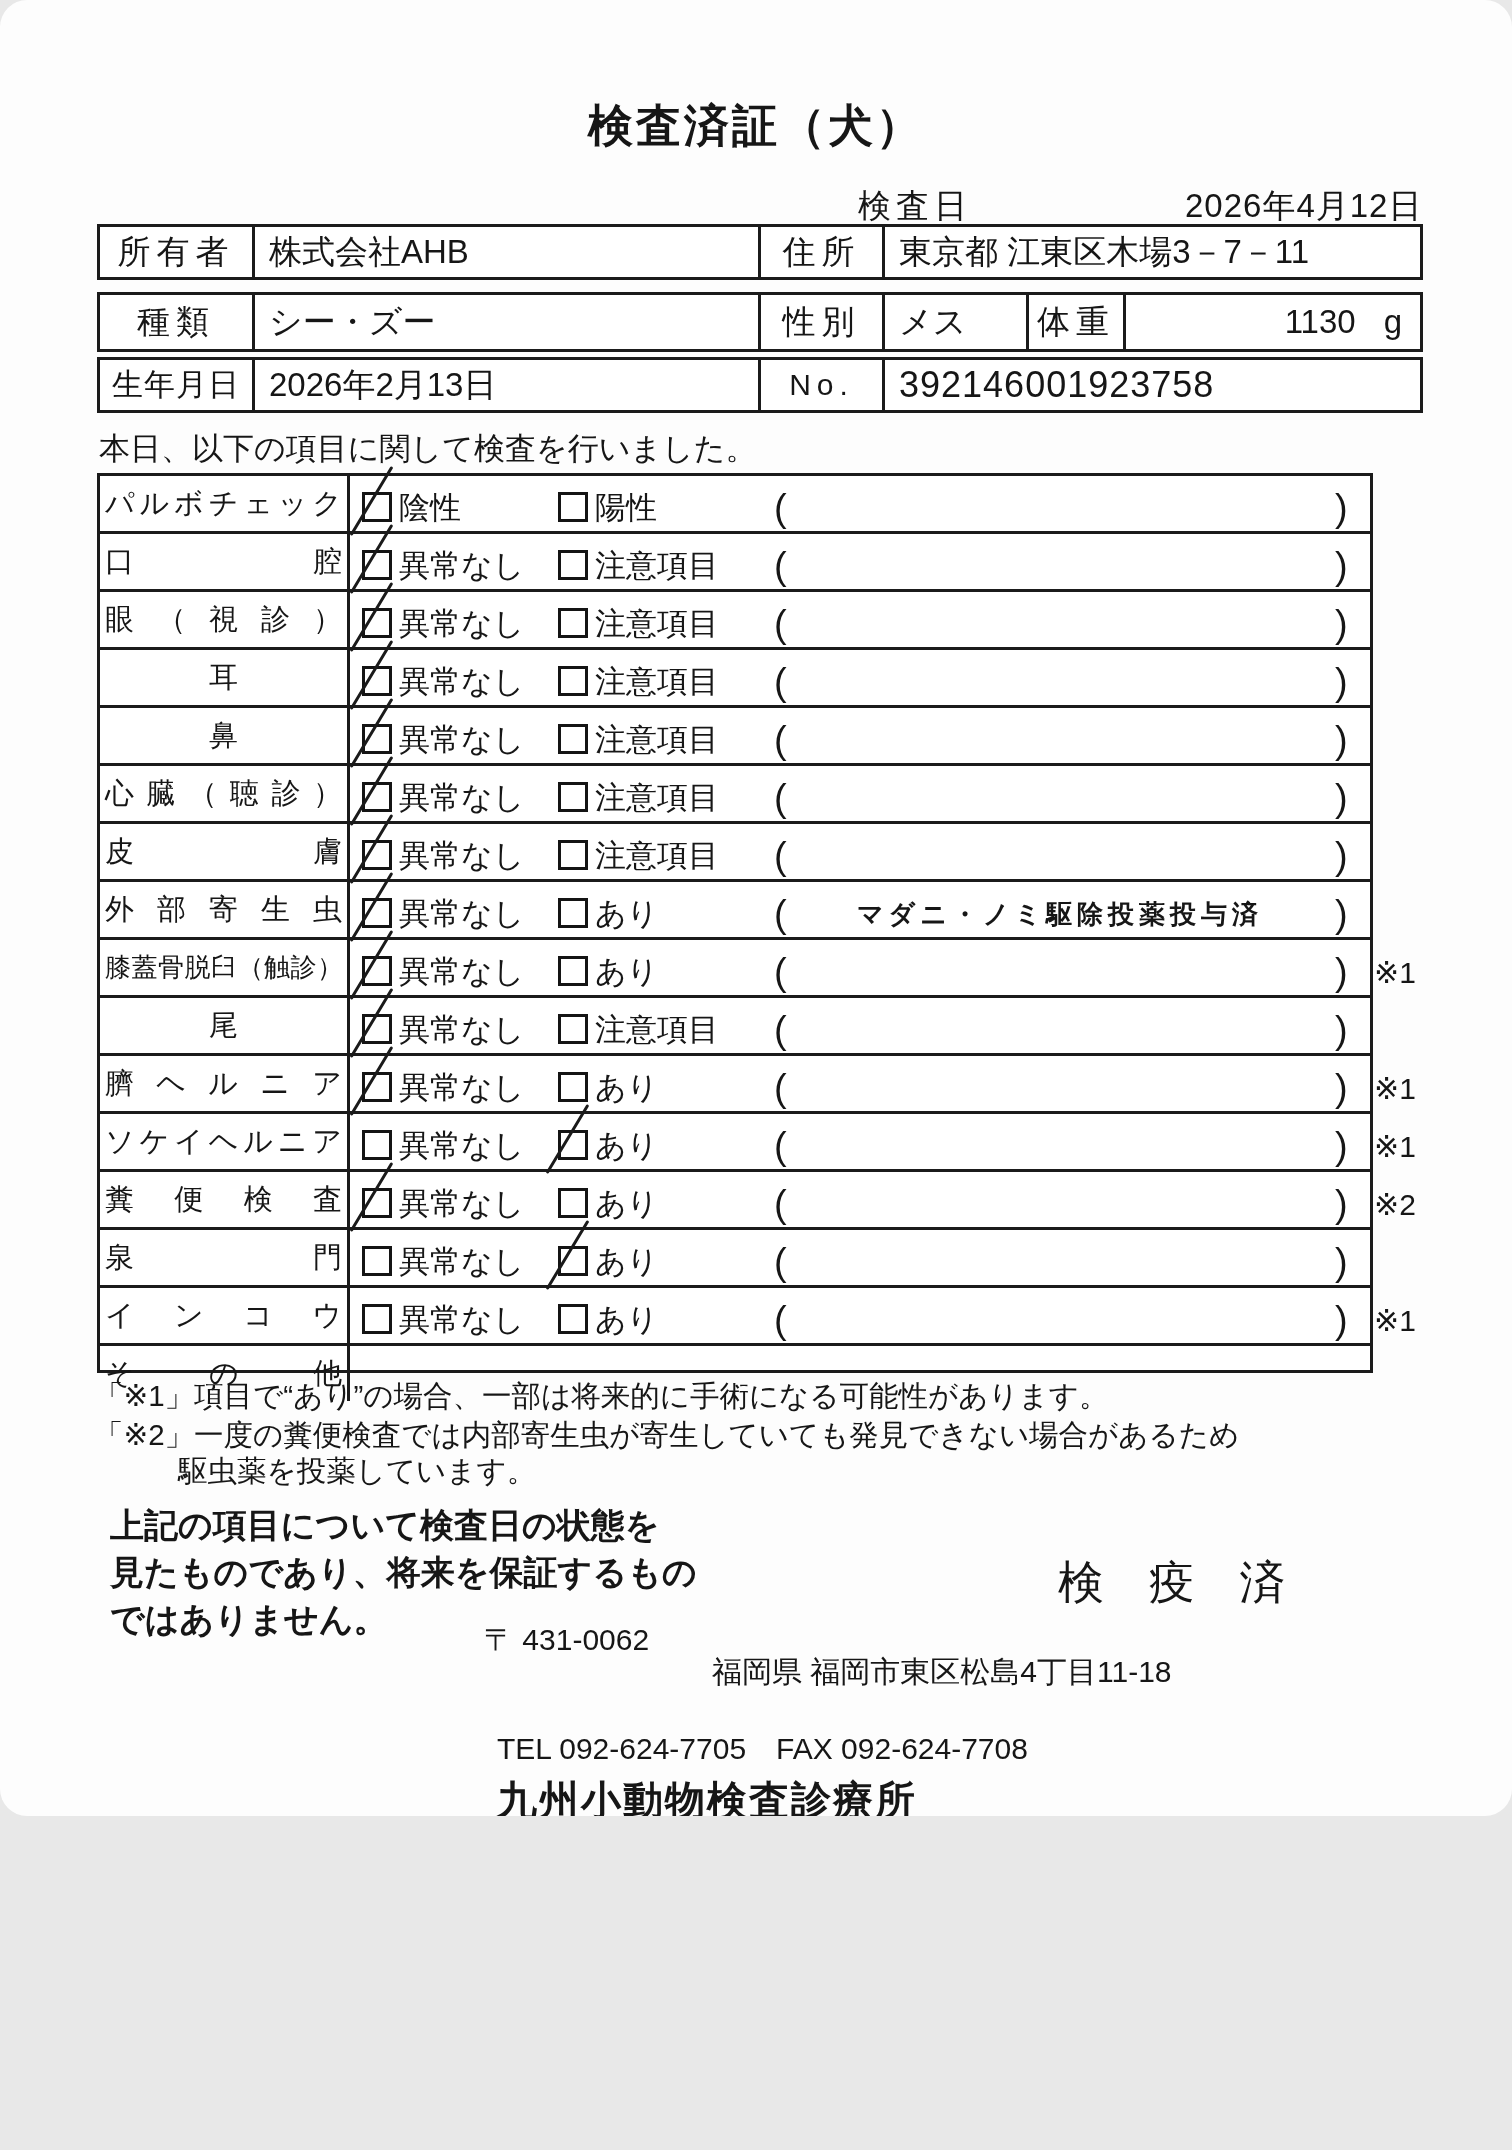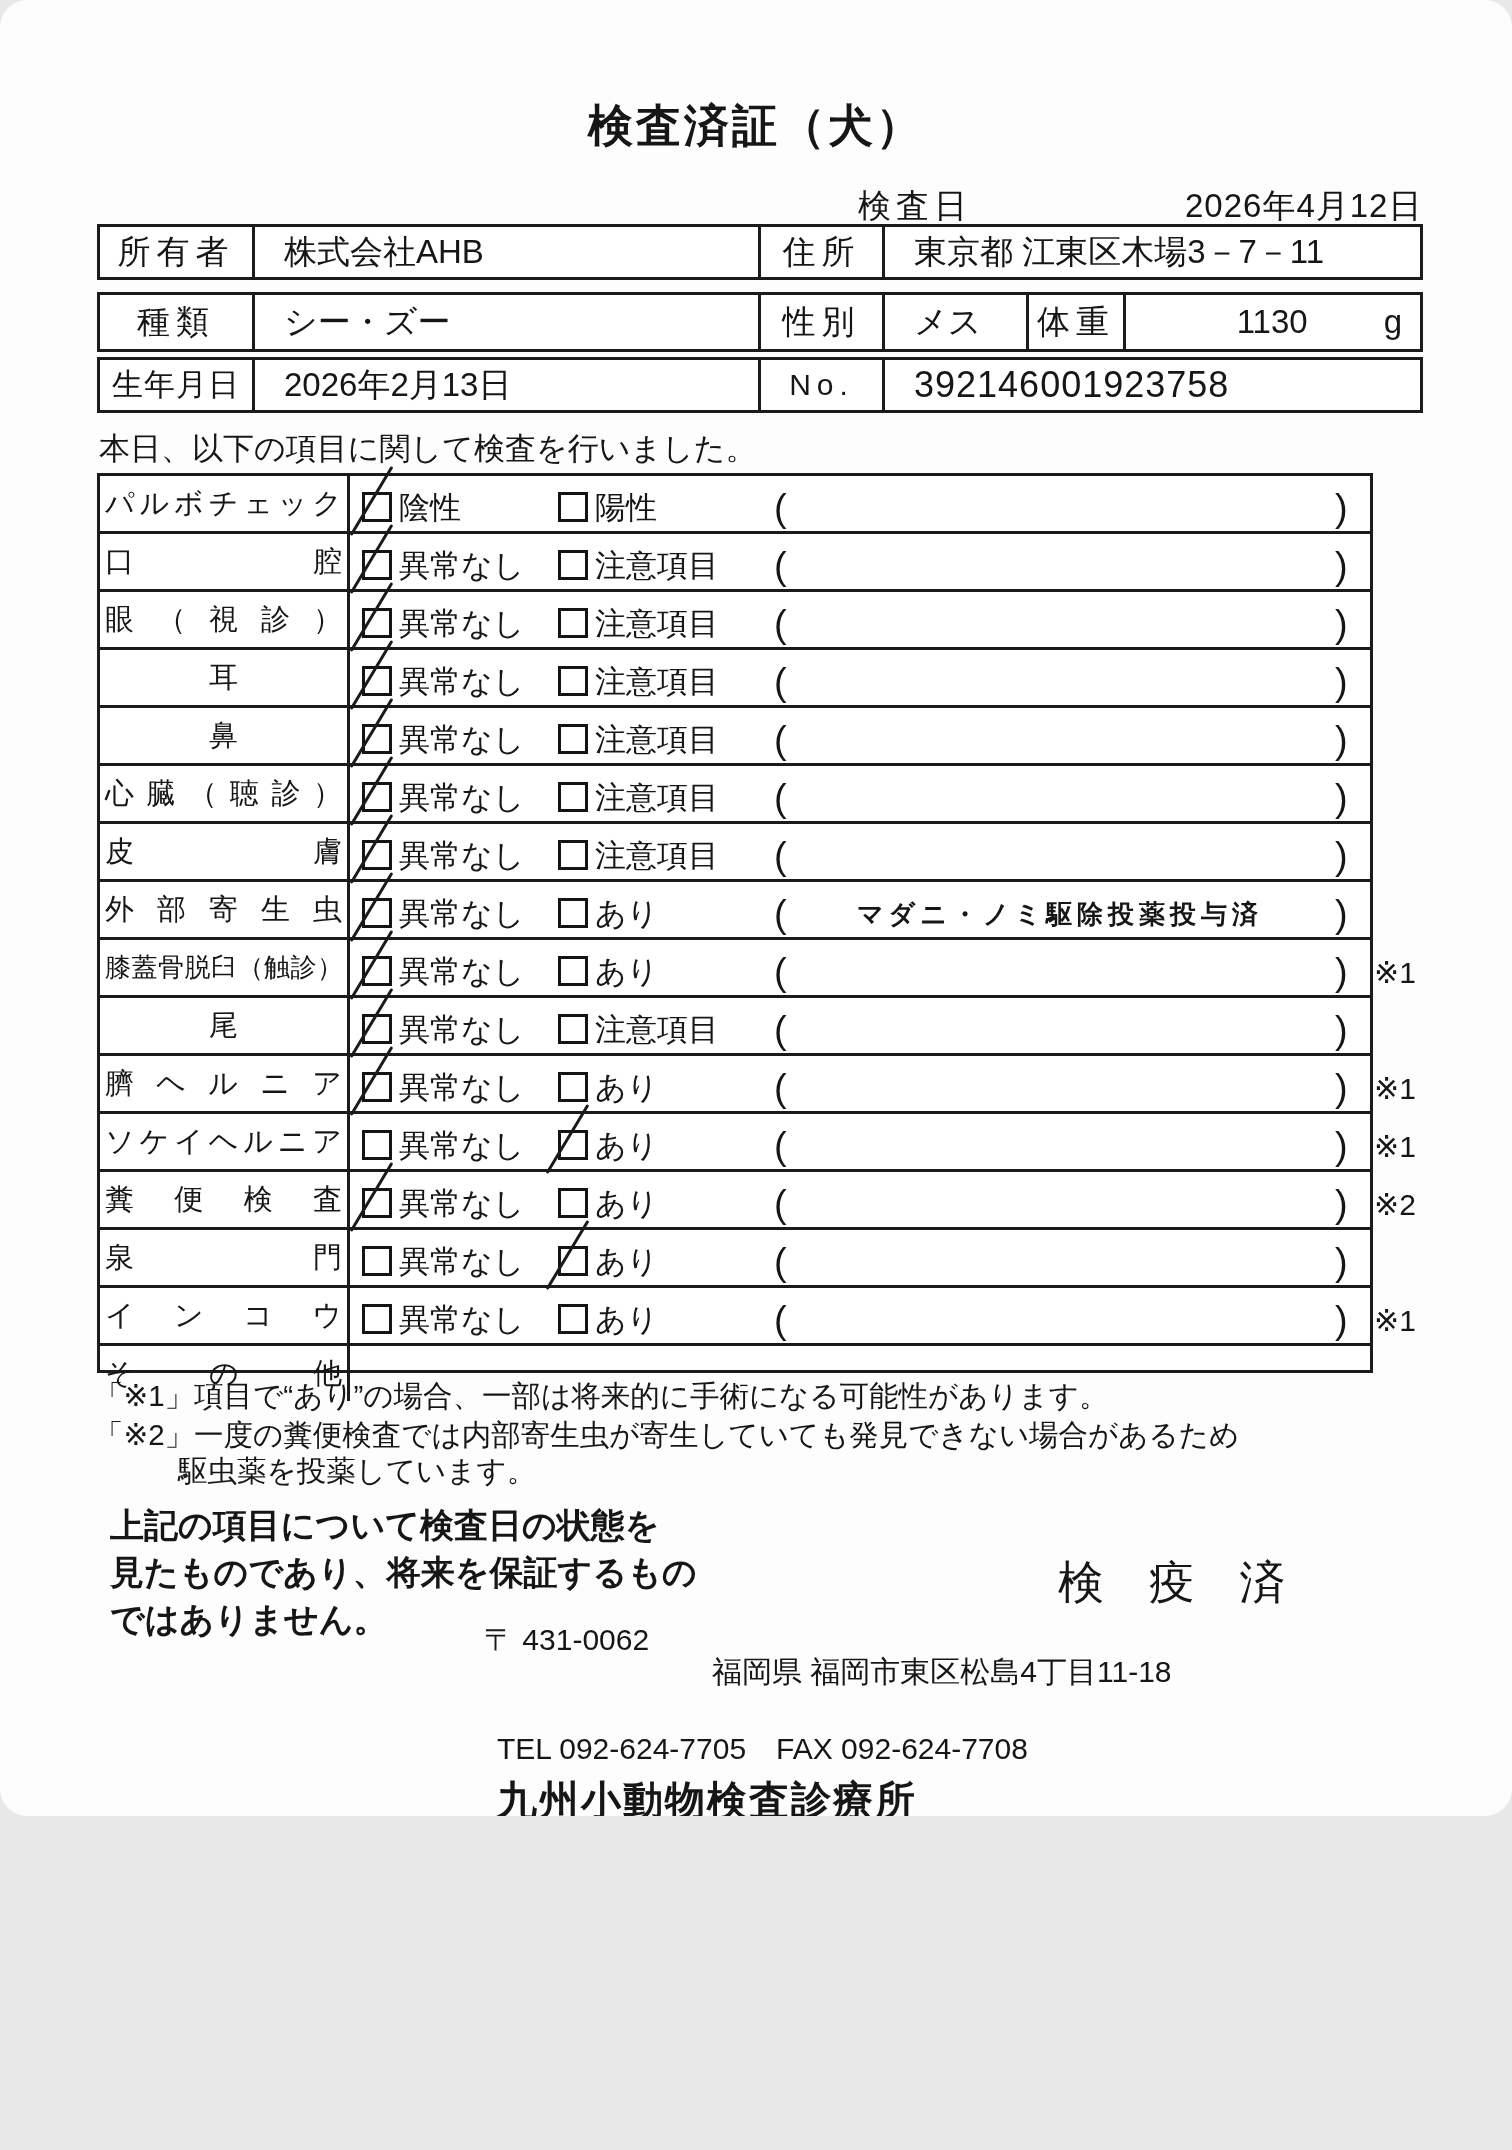--- a/index.html
+++ b/index.html
@@ -9,34 +9,34 @@
   .title{position:absolute;top:96px;left:0;width:1512px;text-align:center;
          font-size:45px;font-weight:bold;letter-spacing:3px;}
 
   .insp-label{position:absolute;top:184px;left:858px;font-size:33px;letter-spacing:5px;text-align:center;}
   .insp-value{position:absolute;top:184px;left:1185px;font-size:33px;letter-spacing:1px;}
 
   .box-table{position:absolute;left:97px;width:1326px;display:flex;box-sizing:border-box;
              border:3px solid #1b1b1b;background:#fff;}
   .cell{box-sizing:border-box;display:flex;align-items:center;font-size:33px;overflow:hidden;}
   .cell.lab{justify-content:center;letter-spacing:6px;}
-  .cell.val{padding-left:29px;}
+  .cell.val{padding-left:14px;}
   .cell + .cell{border-left:3px solid #1b1b1b;}
 
   .owner-table{top:224px;height:56px;}
   .pet-table1{top:292px;height:60px;}
   .pet-table2{top:357px;height:56px;}
 
   .w-lab1{width:152px;flex:none;}
   .w-val1{width:506px;flex:none;}
   .w-lab2{width:124px;flex:none;}
   .w-val2{flex:1;}
   .w-sex{width:144px;flex:none;}
   .w-wlab{width:97px;flex:none;}
-  .w-weight{flex:1;justify-content:flex-end;padding-right:18px;gap:48px;}
+  .w-weight{flex:1;justify-content:flex-end;padding-right:18px;}
   .weight-num{margin-right:28px;}
   .no-label{letter-spacing:0;font-size:30px;}
   .id-num{font-size:36px;letter-spacing:1px;}
 
   .intro{position:absolute;top:428px;left:99px;font-size:31px;}
 
   .checklist{position:absolute;top:473px;left:97px;width:1270px;height:894px;
              border:3px solid #1b1b1b;display:flex;flex-direction:column;background:#fff;
              box-sizing:content-box;overflow:visible;}
   .crow{flex:1;display:flex;overflow:visible;}

